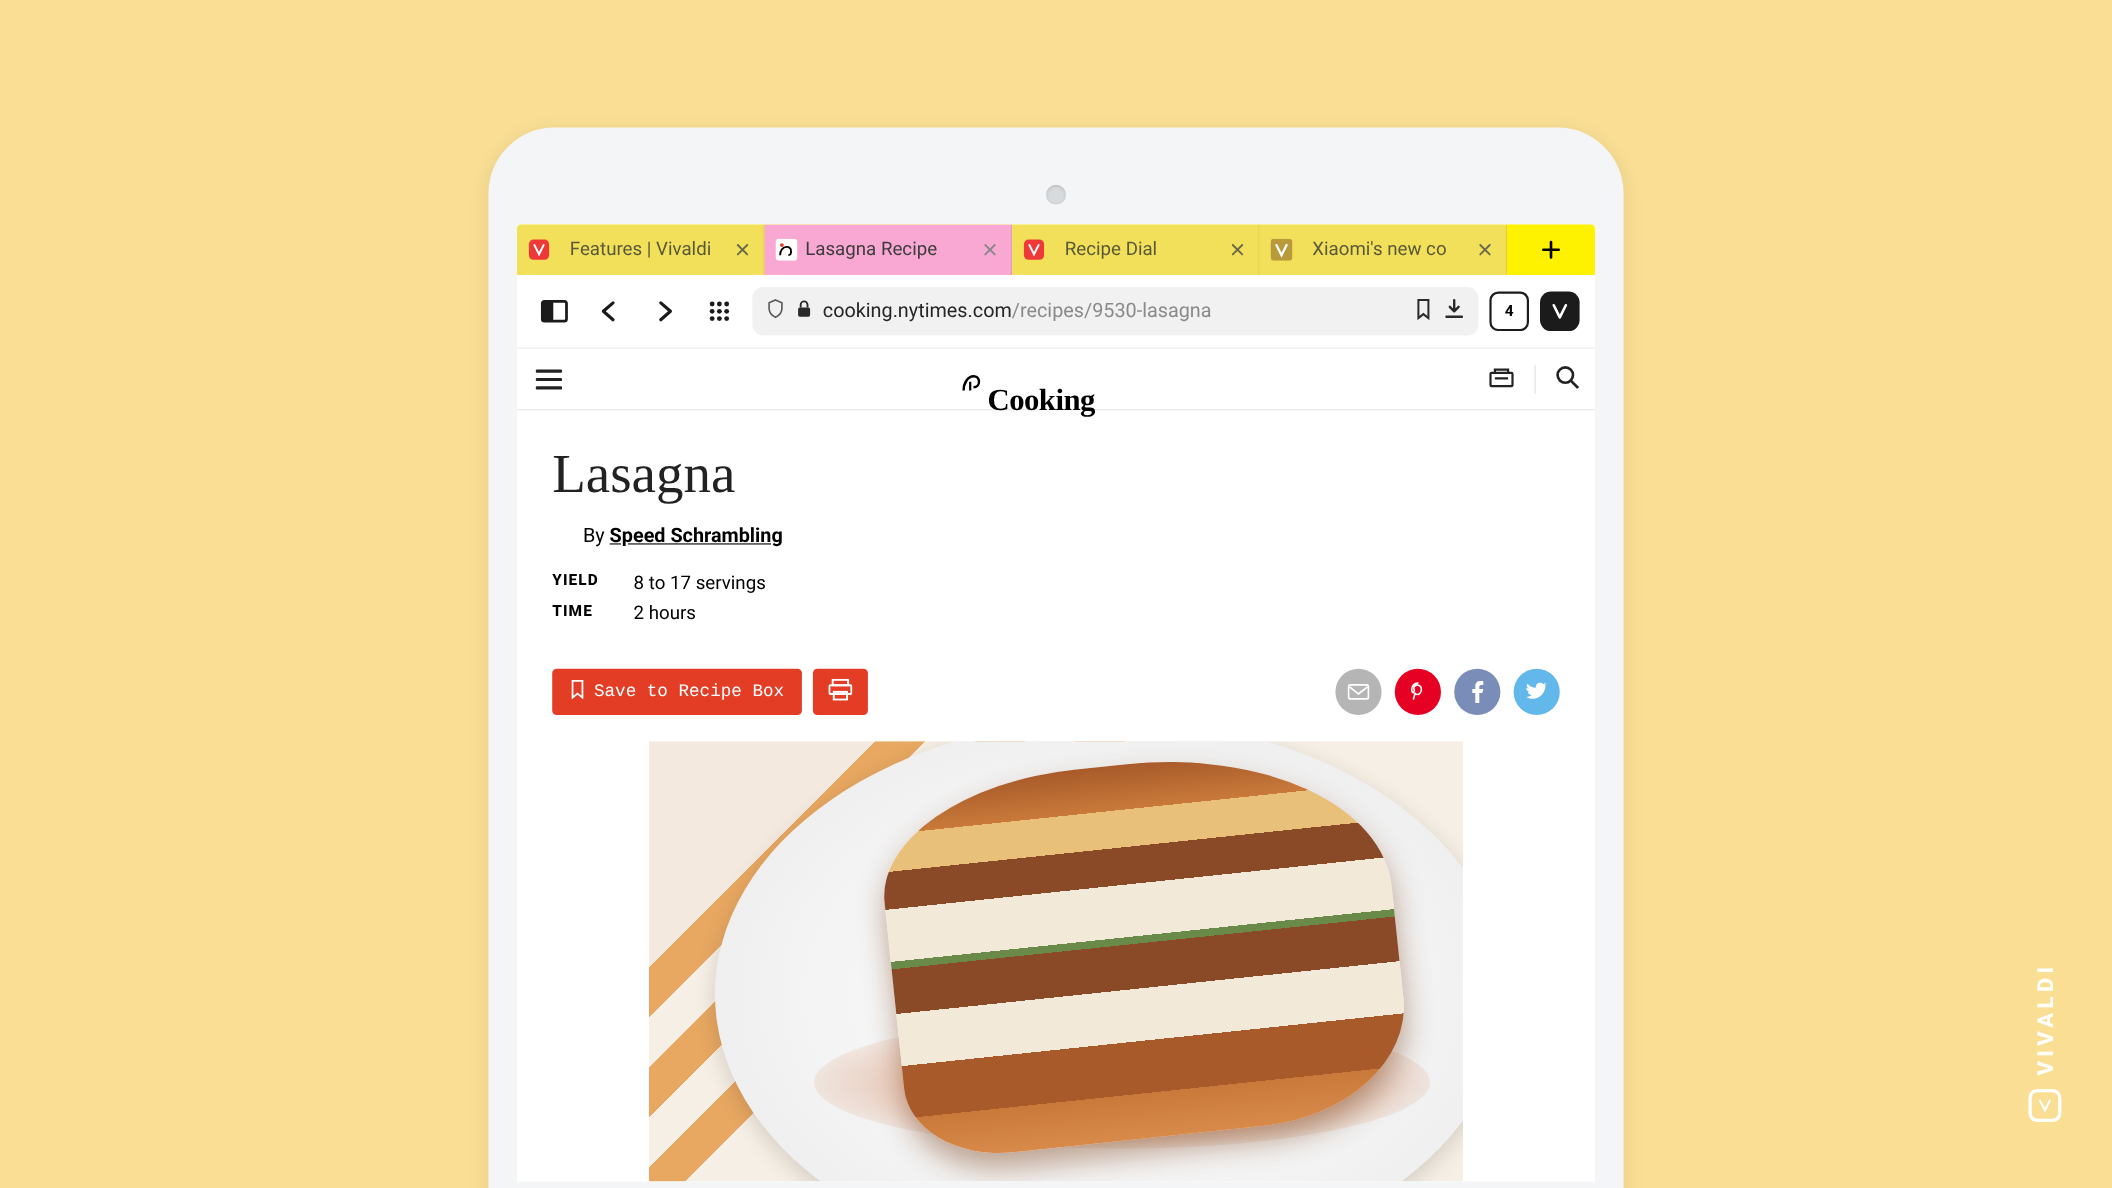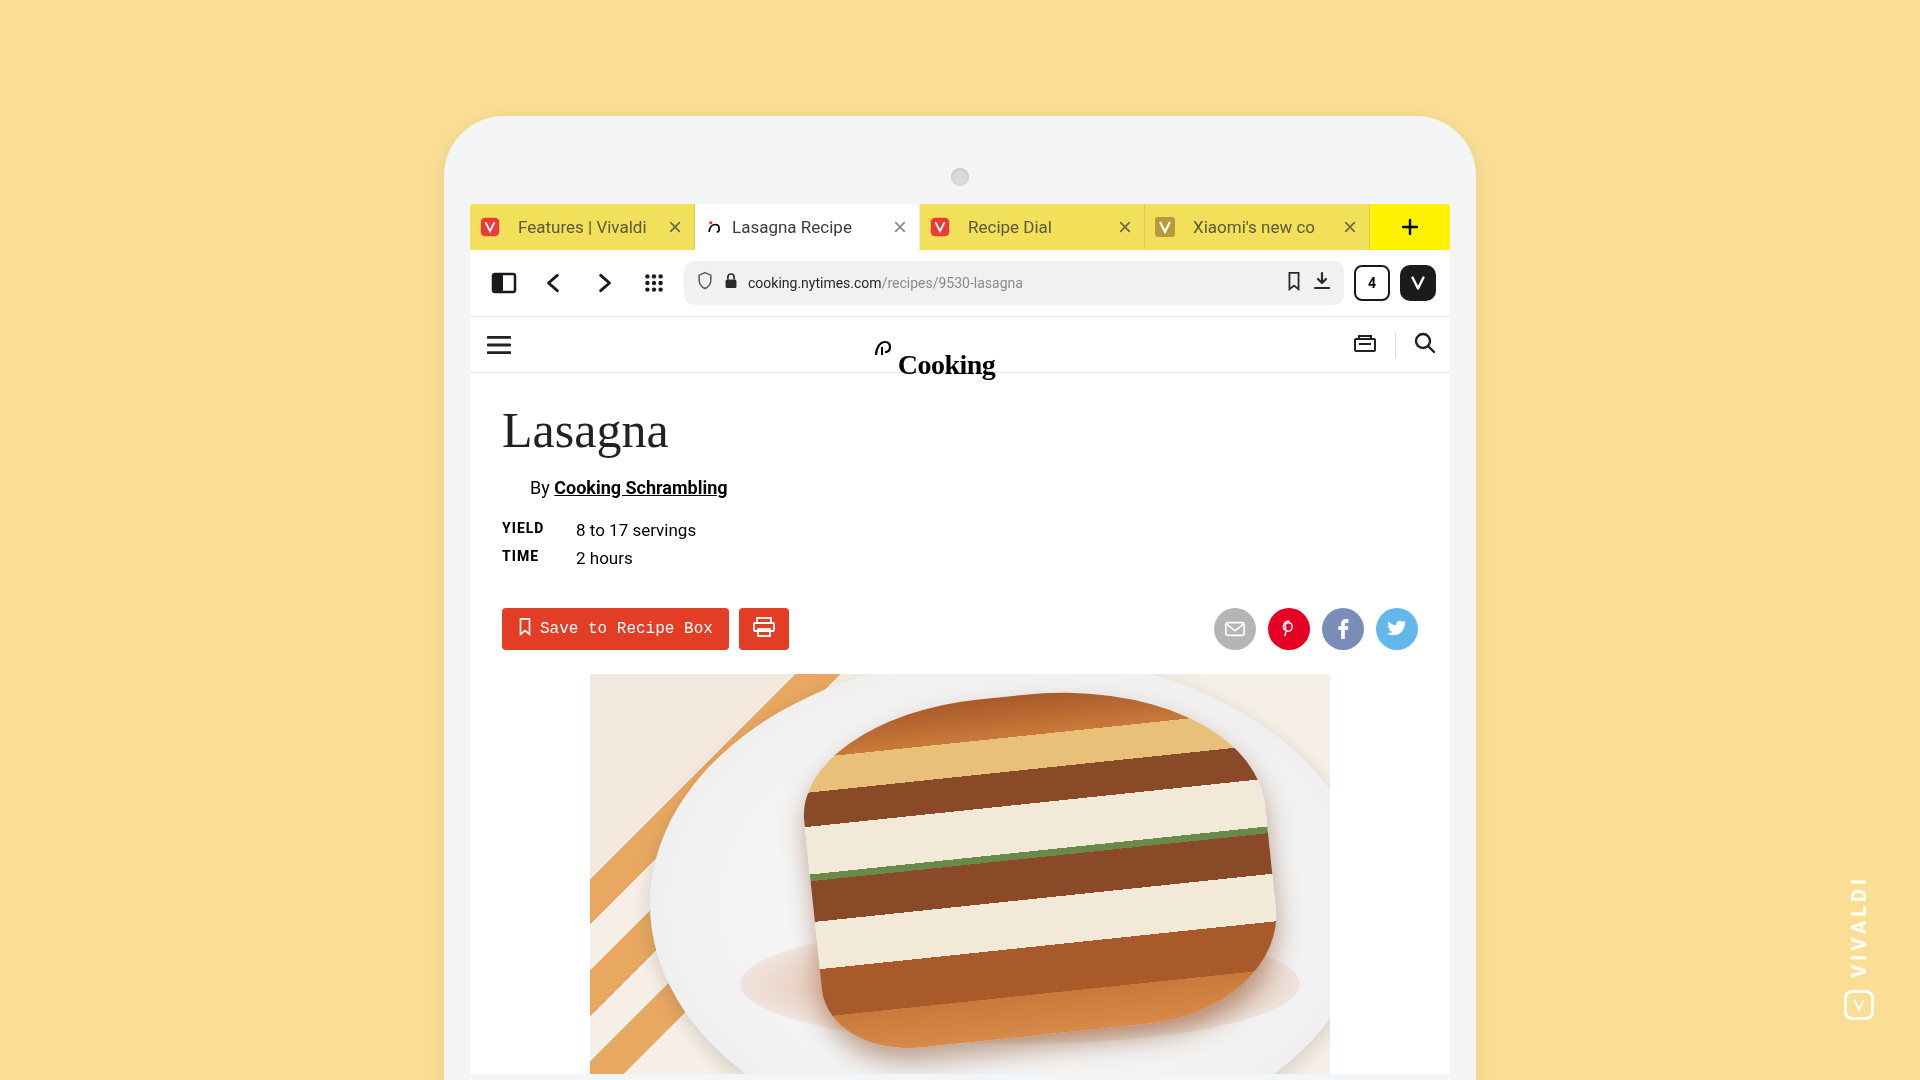--- a/index.html
+++ b/index.html
@@ -44,21 +44,21 @@
   .tab {
     display: flex; align-items: center; gap: 7px;
     padding: 0 10px;
     min-width: 0; flex: 1 1 0;
     max-width: 232px;
     border-right: 1px solid rgba(0,0,0,0.08);
     cursor: pointer;
     position: relative;
   }
   .tab.inactive { background: #f2e05b; gap: 18px; }
-  .tab.active { background: #ffffff; }
+  .tab.active { background: #f9a8d4; }
   .tab .favicon {
     width: 20px; height: 20px; flex-shrink: 0;
     border-radius: 4px;
     display: flex; align-items: center; justify-content: center;
   }
   .tab .title {
     flex: 1 1 auto; min-width: 0;
     white-space: nowrap; overflow: hidden; text-overflow: ellipsis;
     font-size: 17px; color: #3c3c3c;
   }
@@ -90,21 +90,21 @@
   }
   .addrbar {
     flex: 1 1 auto;
     height: 44px;
     background: #f1f1f1;
     border-radius: 10px;
     display: flex; align-items: center; gap: 10px;
     padding: 0 12px;
     color: #262626;
   }
-  .addrbar .url { flex: 1; font-size: 14px; }
+  .addrbar .url { flex: 1; font-size: 18px; }
   .addrbar .url .path { color: #8a8a8a; }
   .tabcount {
     width: 36px; height: 36px;
     border: 2.5px solid #1b1b1b;
     border-radius: 8px;
     display: flex; align-items: center; justify-content: center;
     font-weight: 700; font-size: 14px;
   }
   .vlogo {
     width: 36px; height: 36px;
@@ -393,21 +393,21 @@
             </svg>
         </span>
       </div>
     </div>
 
     <div class="content">
       <h1 class="recipe-title">Lasagna</h1>
       <div class="byline">
         <span class="by">By</span>
         <span> </span>
-        <a class="author">Cooking Schrambling</a>
+        <a class="author">Speed Schrambling</a>
       </div>
       <div class="metarow">
         <span class="label">YIELD</span>
         <span>8 to 17 servings</span>
       </div>
       <div class="metarow">
         <span class="label">TIME</span>
         <span>2 hours</span>
       </div>
 

